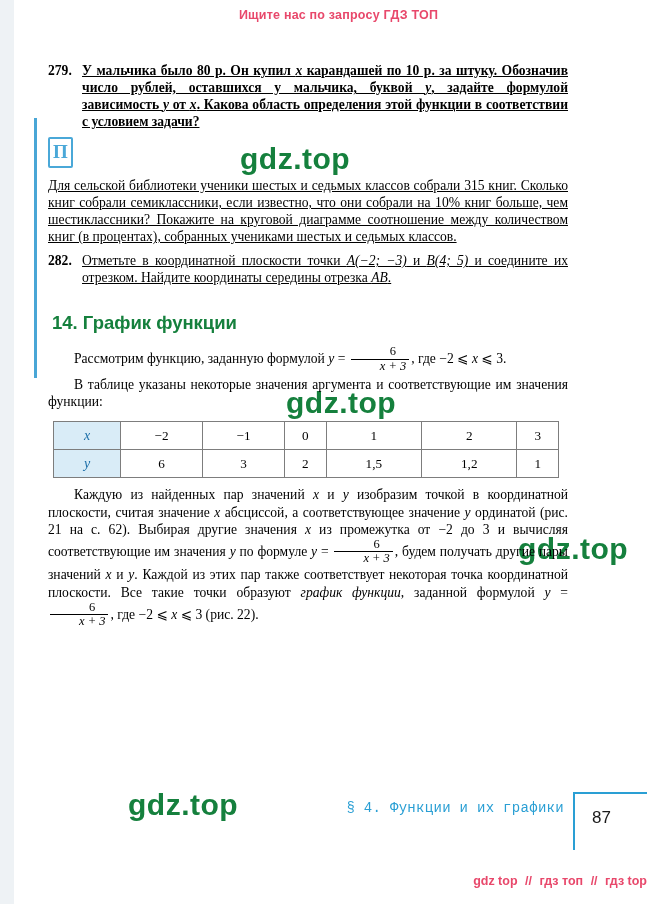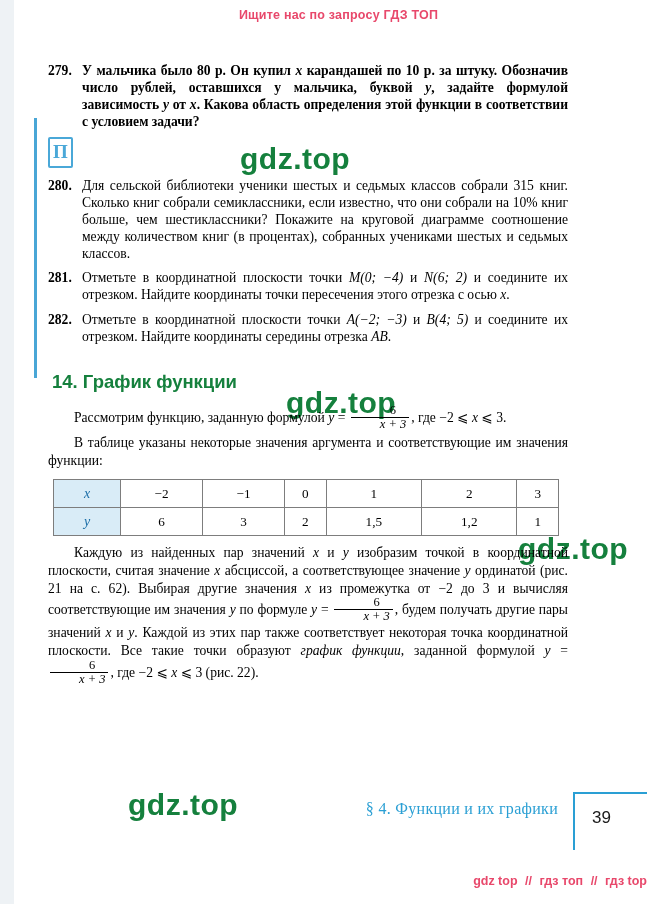--- a/index.html
+++ b/index.html
@@ -63,20 +63,21 @@
     font-weight: bold;
     width: 34px;
     flex: 0 0 34px;
     font-size: 13.6px;
     padding-top: 0px;
   }
   .ex .body {
     flex: 1;
     font-weight: bold;
     hyphens: manual;
+    text-decoration: underline;
   }
   .ex.normal .body {
     font-weight: normal;
   }
   i, .it {
     font-style: italic;
   }
   .marker-wrap {
     position: relative;
     margin: 6px 0 10px 0;
@@ -162,24 +163,24 @@
     position: absolute;
     left: 48px;
     top: 800px;
     width: 520px;
     display: flex;
     align-items: flex-end;
     justify-content: flex-end;
   }
   .footer-sec {
     color: #2a9fd4;
-    font-family: Liberation Serif, serif;
-    font-size: 16px;
+    font-family: Liberation Mono, monospace;
+    font-size: 14px;
     letter-spacing: .3px;
-    margin-right: 10px;
+    margin-right: 4px;
     padding-bottom: 4px;
   }
   .page-num-box {
     position: absolute;
     right: 0;
     top: 792px;
     width: 74px;
     height: 58px;
     border-left: 2px solid #2a9fd4;
     border-top: 2px solid #2a9fd4;
@@ -246,28 +247,23 @@
     <div class="ex">
       <div class="num">279.</div>
       <div class="body"><span>У мальчика было 80 р. Он купил </span><i>x</i><span> карандашей по 10 р. за штуку. Обозначив число рублей, оставшихся у мальчика, буквой </span><i>y</i><span>, задайте формулой зависимость </span><i>y</i><span> от </span><i>x</i><span>. Какова область определения этой функции в соответствии с условием задачи?</span></div>
     </div>
 
     <div class="marker-wrap">
       <div class="marker-box">П</div>
     </div>
 
     <div class="ex normal">
-      <div class="num">280.</div>
       <div class="body">Для сельской библиотеки ученики шестых и седьмых классов собрали 315 книг. Сколько книг собрали семиклассники, если известно, что они собрали на 10% книг больше, чем шестиклассники? Покажите на круговой диаграмме соотношение между количеством книг (в процентах), собранных учениками шестых и седьмых классов.</div>
     </div>
 
-    <div class="ex normal">
-      <div class="num">281.</div>
-      <div class="body"><span>Отметьте в координатной плоскости точки </span><i>M(0; −4)</i><span> и </span><i>N(6; 2)</i><span> и соедините их отрезком. Найдите координаты точки пересечения этого отрезка с осью </span><i>x</i><span>.</span></div>
-    </div>
 
     <div class="ex normal">
       <div class="num">282.</div>
       <div class="body"><span>Отметьте в координатной плоскости точки </span><i>A(−2; −3)</i><span> и </span><i>B(4; 5)</i><span> и соедините их отрезком. Найдите координаты середины отрезка </span><i>AB</i><span>.</span></div>
     </div>
 
     <div class="section-title">14. График функции</div>
 
     <p class="para"><span>Рассмотрим функцию, заданную формулой </span><i>y</i><span> = </span><span class="frac"><span class="nm">6</span><span class="dn">x + 3</span></span><span>, где −2 ⩽ </span><i>x</i><span> ⩽ 3.</span></p>
 
@@ -298,21 +294,21 @@
       </table>
 
     <p class="para"><span>Каждую из найденных пар значений </span><i>x</i><span> и </span><i>y</i><span> изобразим точкой в координатной плоскости, считая значение </span><i>x</i><span> абсциссой, а соответствующее значение </span><i>y</i><span> ординатой (рис. 21 на с. 62). Выбирая другие значения </span><i>x</i><span> из промежутка от −2 до 3 и вычисляя соответствующие им значения </span><i>y</i><span> по формуле </span><i>y</i><span> = </span><span class="frac"><span class="nm">6</span><span class="dn">x + 3</span></span><span>, будем получать другие пары значений </span><i>x</i><span> и </span><i>y</i><span>. Каждой из этих пар также соответствует некоторая точка координатной плоскости. Все такие точки образуют </span><i>график функции</i><span>, заданной формулой </span><i>y</i><span> = </span><span class="frac"><span class="nm">6</span><span class="dn">x + 3</span></span><span>, где −2 ⩽ </span><i>x</i><span> ⩽ 3 (рис. 22).</span></p>
 
   </div>
 
   <div class="footer-line">
     <div class="footer-sec">§ 4. Функции и их графики</div>
   </div>
   <div class="page-num-box"></div>
-  <div class="page-num">39</div>
+  <div class="page-num">87</div>
 
   <div class="bottom-banner">
     <span>gdz top</span>
     <span class="sep">//</span>
     <span>гдз топ</span>
     <span class="sep">//</span>
     <span>гдз top</span>
   </div>
 
 </div>

